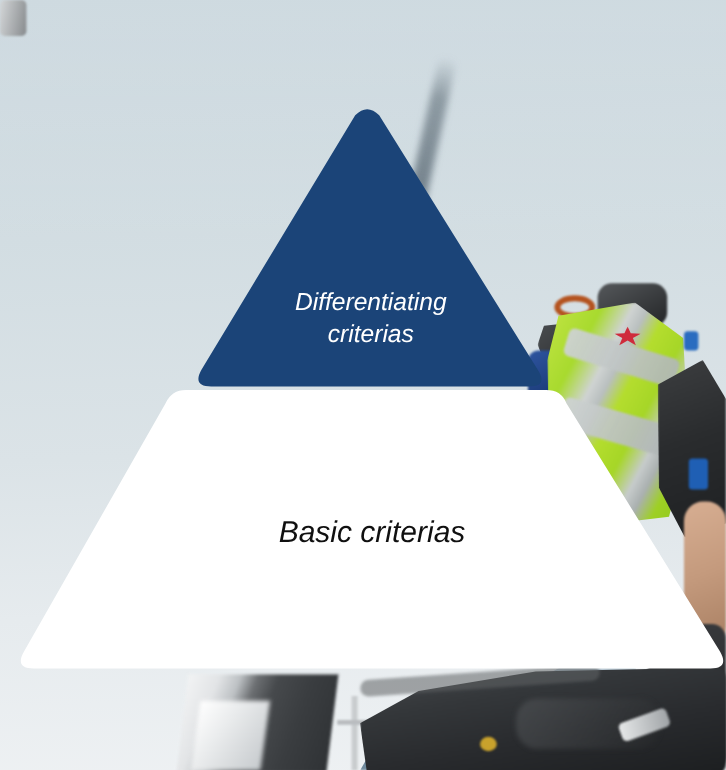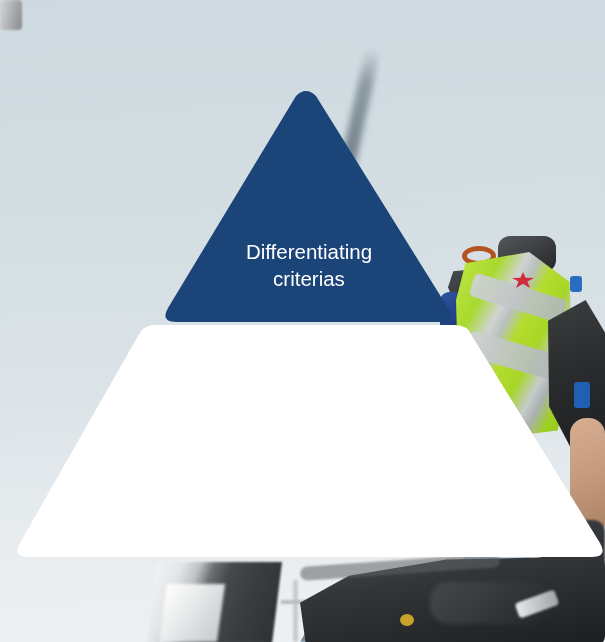--- a/index.html
+++ b/index.html
@@ -244,20 +244,21 @@
 
   .layer-base {
     left: 0; top: 0; width: 605px; height: 642px;
   }
 
   .layer-label {
     position: absolute;
     text-align: center;
     line-height: 1.32;
     white-space: pre-line;
+    font-style: italic;
   }
 
   #label-top {
     left: 168px;
     top: 238px;
     width: 282px;
     font-size: 20.5px;
     color: #ffffff;
   }
 
@@ -329,14 +330,15 @@
                L 448 308
                Q 457 322 441 322
                L 176 322
                Q 160 322 168 308 Z" fill="#1b4478"></path>
     </svg>
   </div>
 
   <div class="layer-label" id="label-top">Differentiating
 criterias</div>
 
+  <div class="layer-label" id="label-base">Basic criterias</div>
 
 </div>
 
 </body></html>

